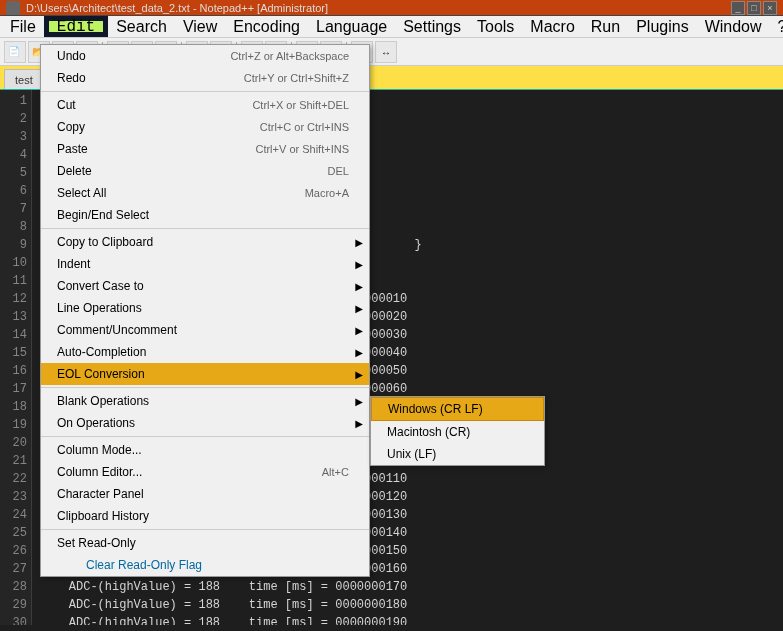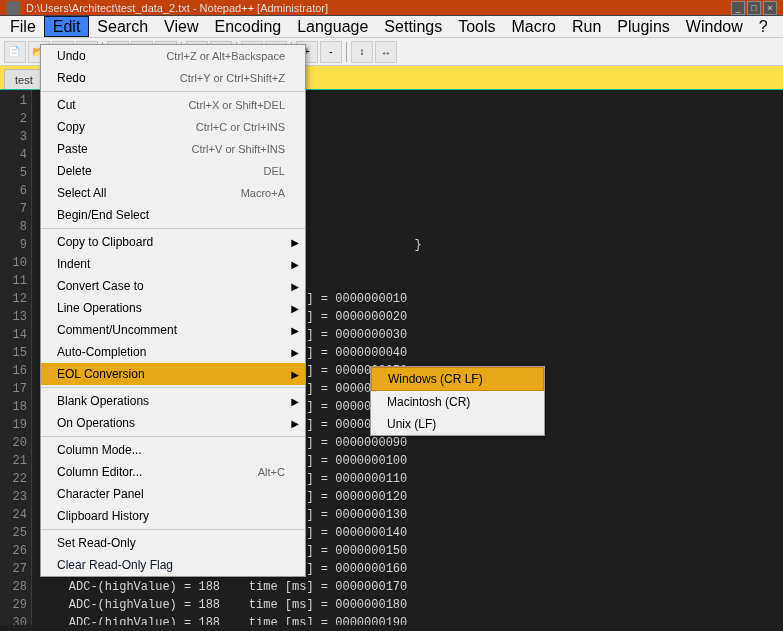--- a/index.html
+++ b/index.html
@@ -58,22 +58,23 @@
     }
     .menu-item {
       padding: 2px 8px;
       font-size: 16px;
       cursor: pointer;
       color: #000;
       height: 100%;
       display: flex; align-items: center;
     }
     .menu-item.active {
-      background: #3b82f6;
-      border: 1px solid #0f172a;
+      background: #bef264;
+      border: 5px solid #0f172a;
+      font-family: Liberation Mono, monospace;
     }
 
     
     .toolbar {
       background: #f0f0f0;
       height: 28px;
       border-bottom: 1px solid #ccc;
       display: flex;
       align-items: center;
       padding: 0 4px;
@@ -172,21 +173,22 @@
       color: #000;
       font-size: 12px;
       white-space: nowrap;
       position: relative;
     }
     .menu-row.highlighted {
       background: #e6a817;
       color: #000;
     }
     .menu-row.disabled {
-      color: #0f172a;
+      color: #0369a1;
+      margin-left: 29px;
     }
     .menu-row .shortcut {
       margin-left: auto;
       padding-left: 20px;
       color: #666;
       font-size: 11px;
     }
     .menu-row .arrow {
       position: absolute;
       right: 6px;
@@ -297,21 +299,21 @@
       <div>25</div>
       <div>26</div>
       <div>27</div>
       <div>28</div>
       <div>29</div>
       <div>30</div>
     </div>
   <div class="editor-content" id="editor-content"><div> </div><div> </div><div> </div><div> </div><div> </div><div> </div><div> </div><div> </div><div>                                                    }</div><div> </div><div> </div><div>    ADC-(highValue) = 188    time [ms] = 0000000010</div><div>    ADC-(highValue) = 188    time [ms] = 0000000020</div><div>    ADC-(highValue) = 188    time [ms] = 0000000030</div><div>    ADC-(highValue) = 188    time [ms] = 0000000040</div><div>    ADC-(highValue) = 188    time [ms] = 0000000050</div><div>    ADC-(highValue) = 188    time [ms] = 0000000060</div><div>    ADC-(highValue) = 188    time [ms] = 0000000070</div><div>    ADC-(highValue) = 188    time [ms] = 0000000080</div><div>    ADC-(highValue) = 188    time [ms] = 0000000090</div><div>    ADC-(highValue) = 188    time [ms] = 0000000100</div><div>    ADC-(highValue) = 188    time [ms] = 0000000110</div><div>    ADC-(highValue) = 188    time [ms] = 0000000120</div><div>    ADC-(highValue) = 188    time [ms] = 0000000130</div><div>    ADC-(highValue) = 188    time [ms] = 0000000140</div><div>    ADC-(highValue) = 188    time [ms] = 0000000150</div><div>    ADC-(highValue) = 188    time [ms] = 0000000160</div><div>    ADC-(highValue) = 188    time [ms] = 0000000170</div><div>    ADC-(highValue) = 188    time [ms] = 0000000180</div><div>    ADC-(highValue) = 188    time [ms] = 0000000190</div></div>
 </div>
 
-<div class="dropdown-menu" style="top: 44px; left: 40px; width: 266px;" id="edit-dropdown">
+<div class="dropdown-menu" style="top: 44px; left: 40px; width: 330px;" id="edit-dropdown">
     <div class="menu-row">
       <span>Undo</span>
       <span class="shortcut">Ctrl+Z or Alt+Backspace</span>
     </div>
     <div class="menu-row">
       <span>Redo</span>
       <span class="shortcut">Ctrl+Y or Ctrl+Shift+Z</span>
     </div>
     <div class="separator"></div>
     <div class="menu-row">
@@ -391,17 +393,17 @@
     </div>
     <div class="separator"></div>
     <div class="menu-row">
       <span>Set Read-Only</span>
     </div>
     <div class="menu-row disabled">
       <span>Clear Read-Only Flag</span>
     </div>
   </div>
 
-<div class="submenu" style="top: 366px; left: 370px; width: 175px;" id="eol-submenu">
+<div class="submenu" style="top: 396px; left: 370px; width: 175px;" id="eol-submenu">
     <div class="menu-row submenu-item-highlighted">Windows (CR LF)</div>
     <div class="menu-row">Macintosh (CR)</div>
     <div class="menu-row">Unix (LF)</div>
   </div>
 
 </body></html>

